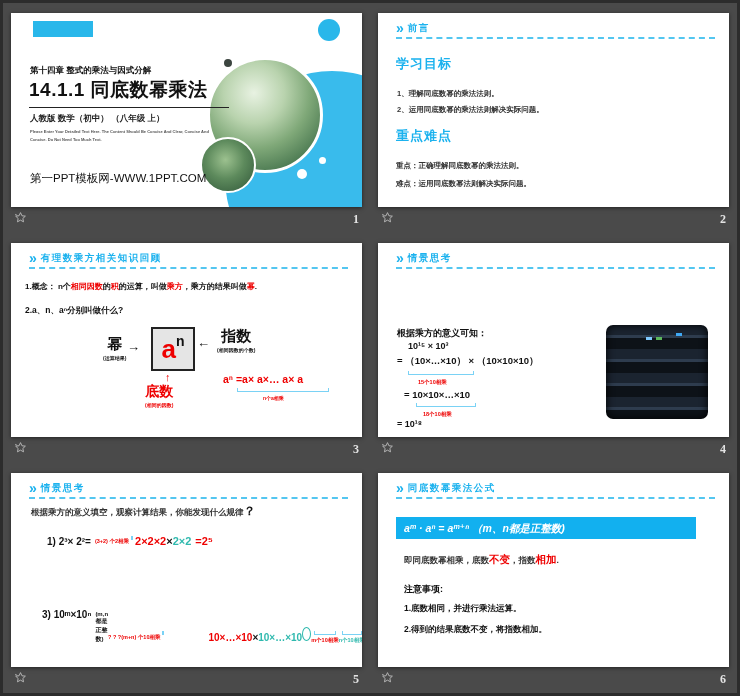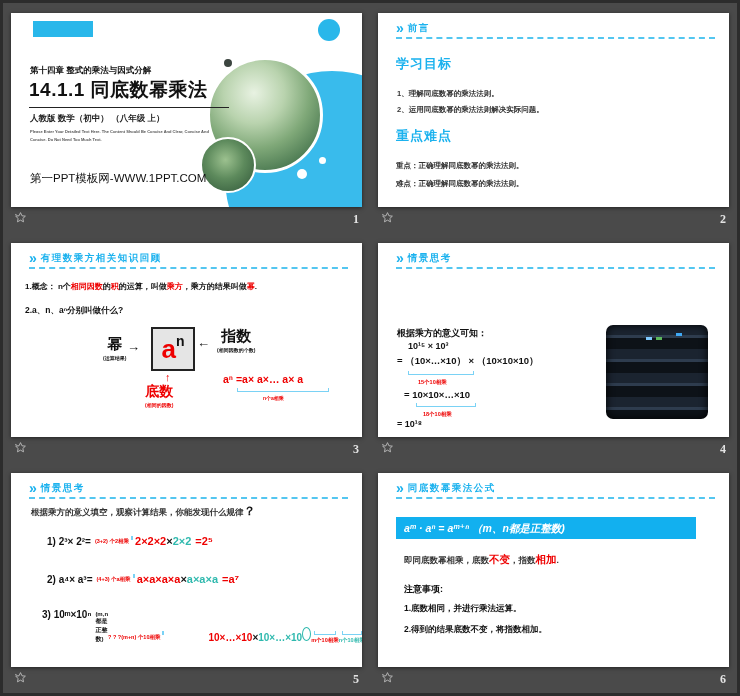--- a/index.html
+++ b/index.html
@@ -142,21 +142,21 @@
       <div class="sl-header">
         <span class="chev">»</span>
         <span class="sl-title">前言</span>
       </div>
       <div class="dash"></div>
       <div class="s2-h1">学习目标</div>
       <div class="s2-li1">1、理解同底数幂的乘法法则。</div>
       <div class="s2-li2">2、运用同底数幂的乘法法则解决实际问题。</div>
       <div class="s2-h2">重点难点</div>
       <div class="s2-p1">重点：正确理解同底数幂的乘法法则。</div>
-      <div class="s2-p2">难点：正确理解同底数幂的乘法法则。</div>
+      <div class="s2-p2">难点：运用同底数幂法则解决实际问题。</div>
     </div>
     <div class="cell-footer">
       <span class="wm">
         <svg width="13" height="13" viewBox="0 0 24 24">
             <path d="M12 3l2.7 5.8 6.3.7-4.7 4.3 1.3 6.2-5.6-3.1-5.6 3.1 1.3-6.2L3 9.5l6.3-.7z" fill="none" stroke="#c9c9c9" stroke-width="1.8"></path>
             <path d="M2 6l4 2" stroke="#c9c9c9" stroke-width="1.5"></path>
           </svg>
       </span>
       <span class="pg">2</span>
     </div>
@@ -247,29 +247,20 @@
       <div class="prow" style="left:36px;top:62px;">
         <span class="plhs">1)  2³× 2²=</span>
         <span class="pcol">
           <span class="plabel red">(3+2)  个2相乘</span>
           <span class="pbrace"></span>
           <span class="pexpr"><span class="red">2×2×2</span><span class="blk">×</span><span class="teal">2×2</span></span>
         </span>
         <span class="pres">=2⁵</span>
       </div>
 
-      <div class="prow" style="left:36px;top:100px;">
-        <span class="plhs">2)  a⁴× a³=</span>
-        <span class="pcol">
-          <span class="plabel red">(4+3)  个a相乘</span>
-          <span class="pbrace"></span>
-          <span class="pexpr"><span class="red">a×a×a×a</span><span class="blk">×</span><span class="teal">a×a×a</span></span>
-        </span>
-        <span class="pres">=a⁷</span>
-      </div>
 
       <div class="prow" style="left:31px;top:136px;">
         <span class="pcol" style="align-items:flex-start;">
           <span class="plhs">3)  10ᵐ×10ⁿ</span>
           <span class="pnote">(m,n都是正整数)</span>
         </span>
         <span class="pcol">
           <span class="plabel red">?  ?  ?</span>
           <span class="plabel red">(m+n)  个10相乘</span>
           <span class="pbrace"></span>

